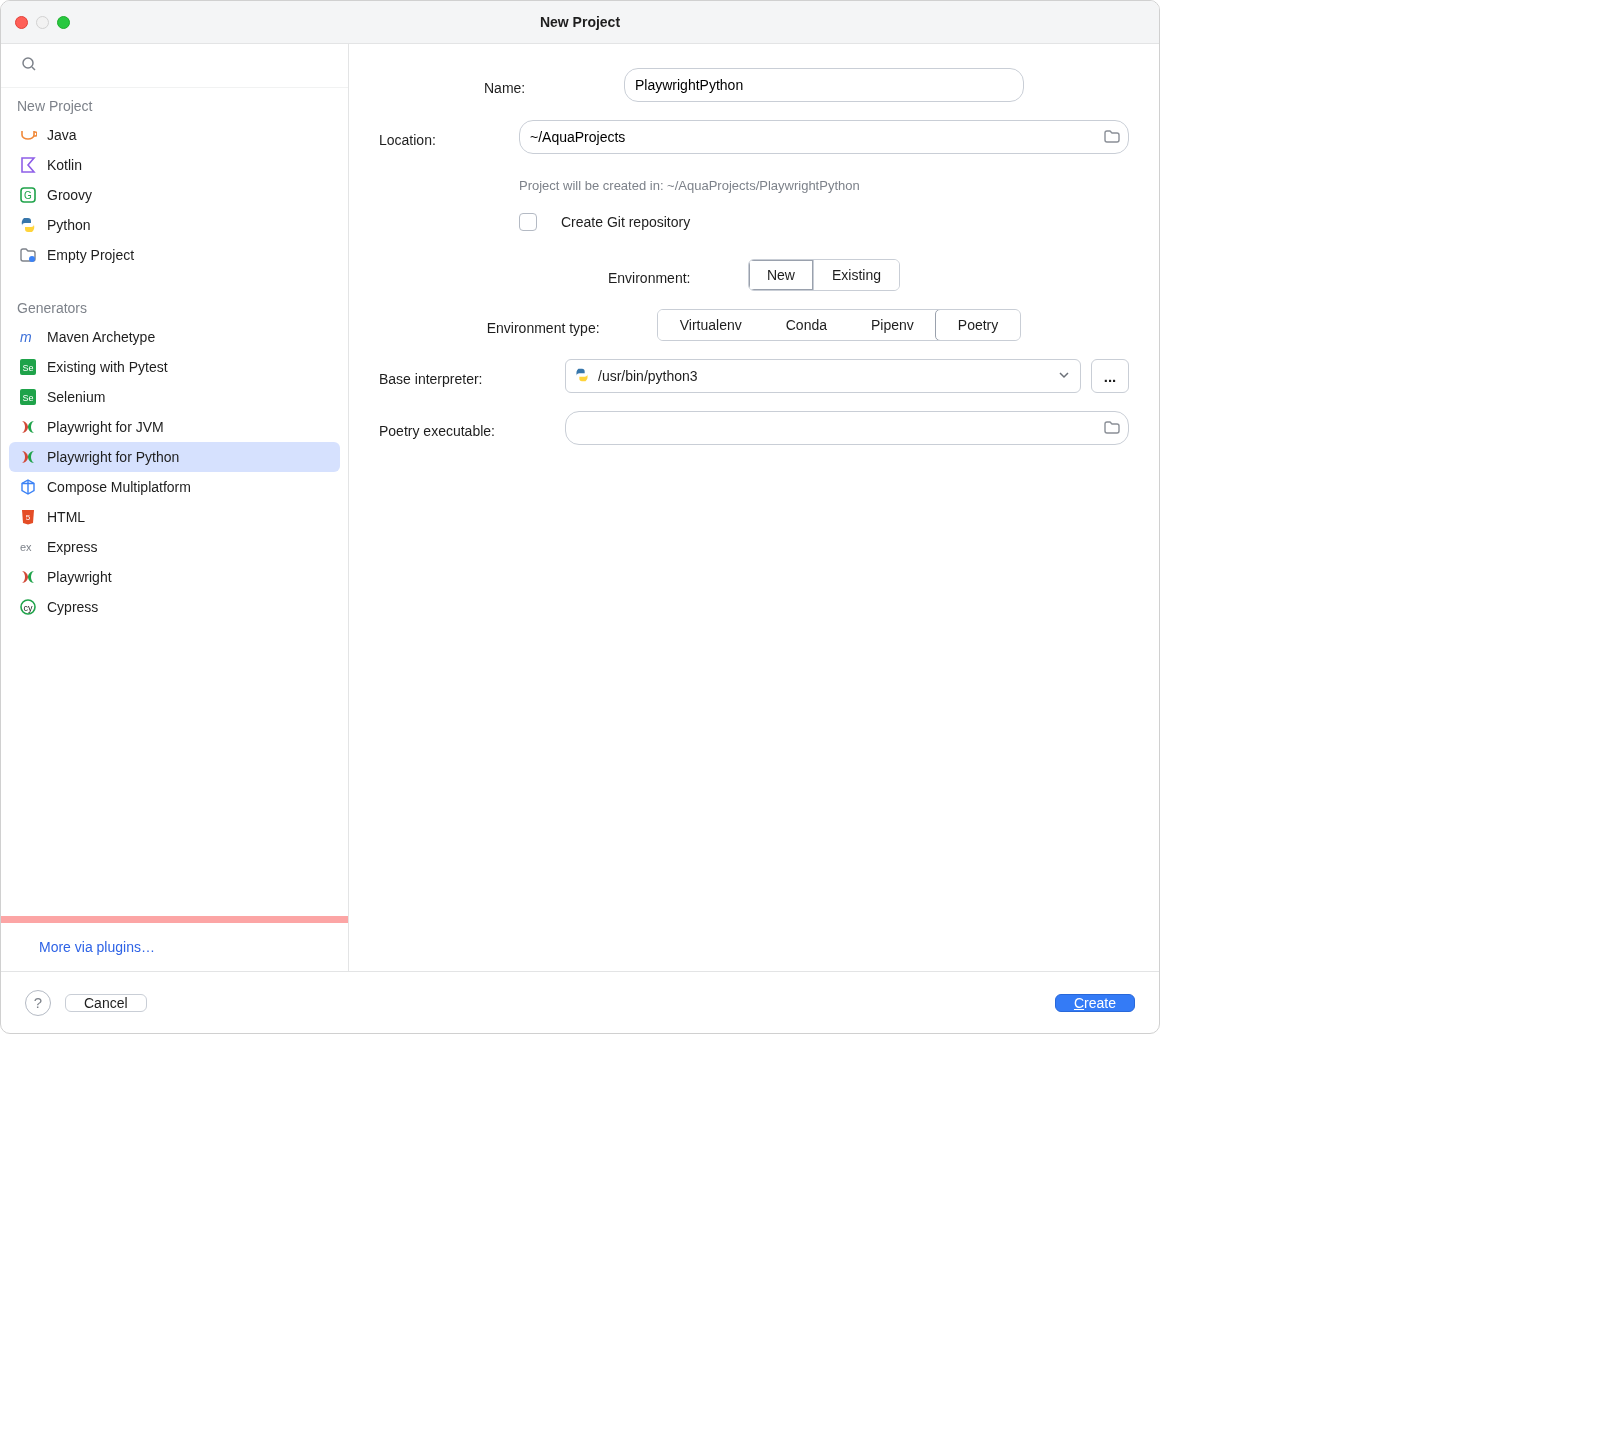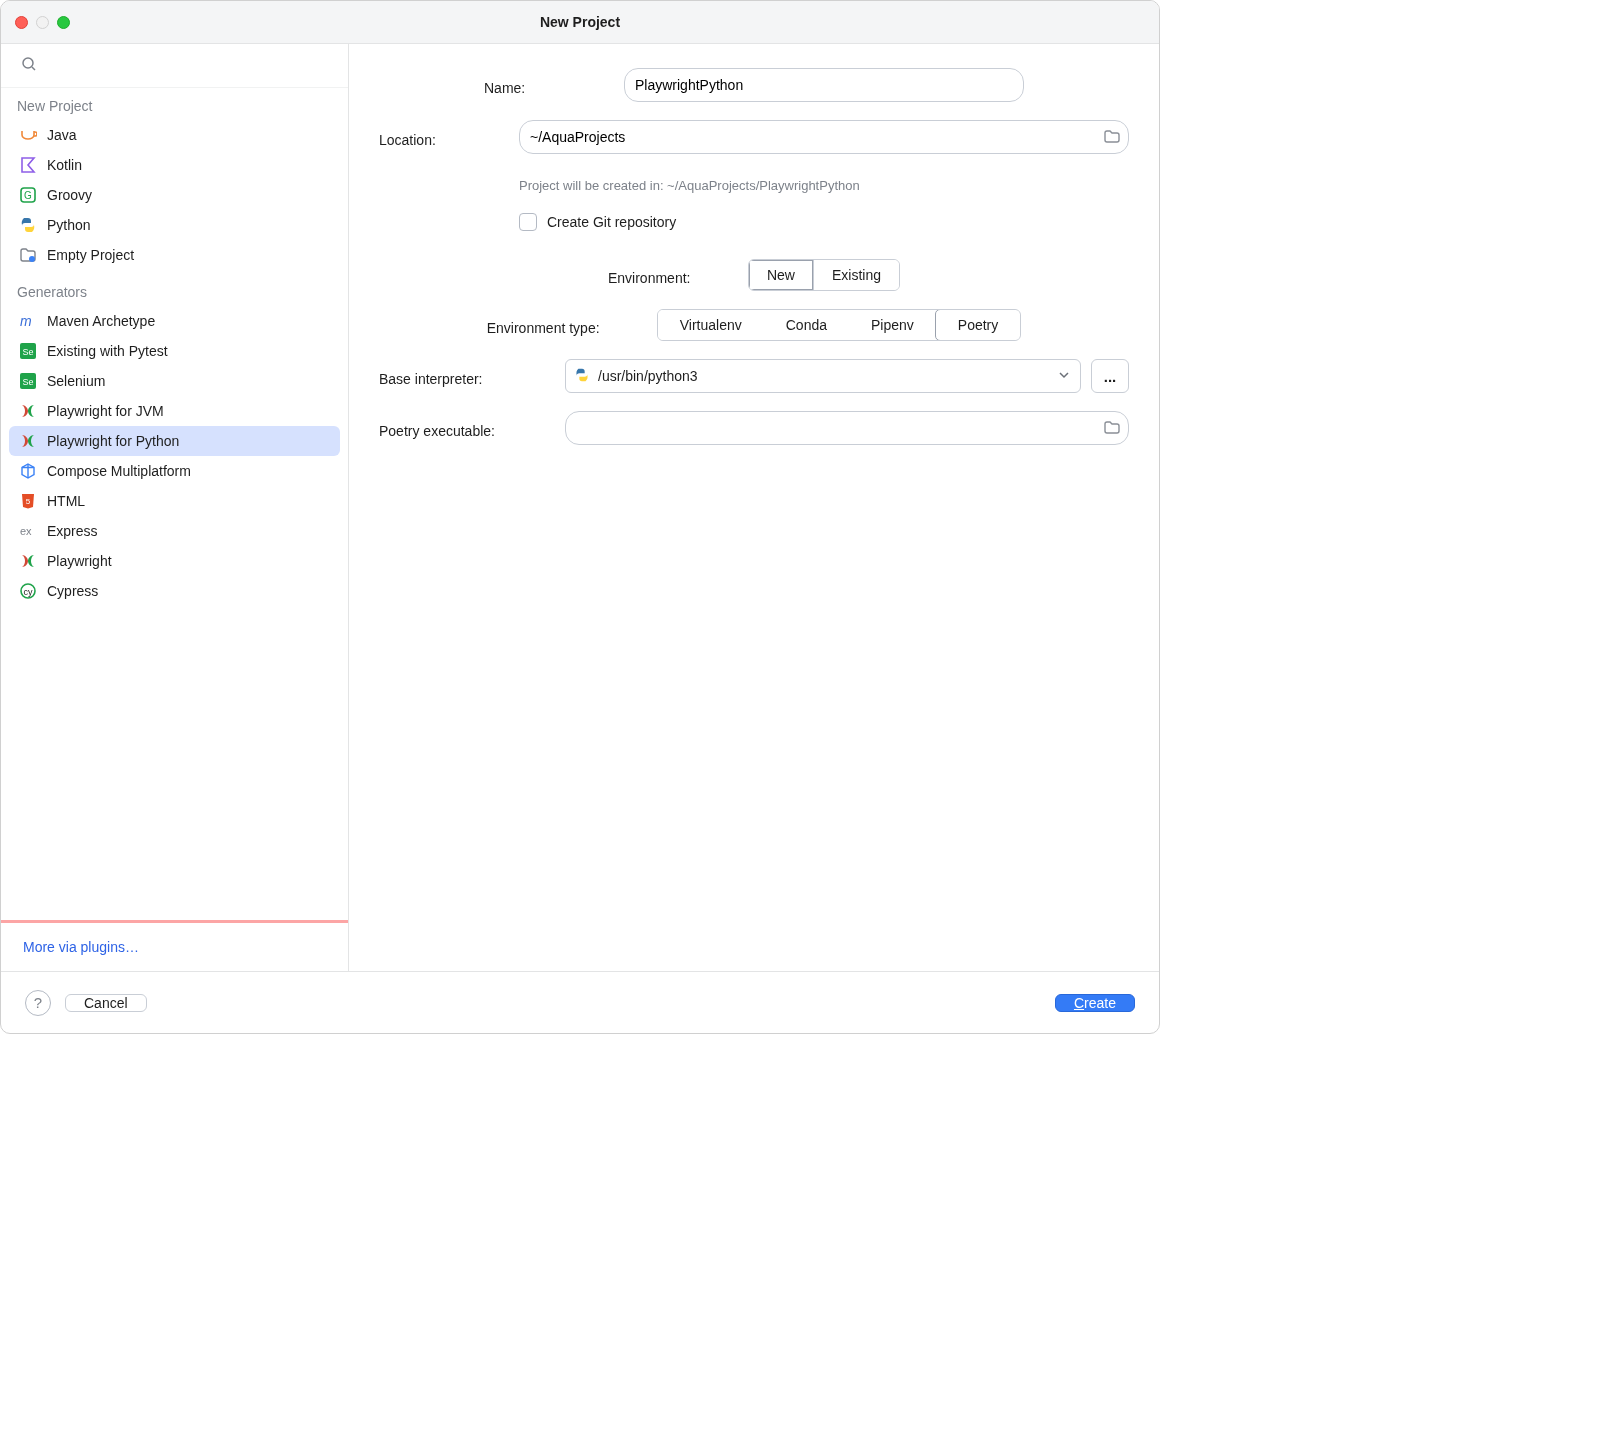--- a/index.html
+++ b/index.html
@@ -52,22 +52,22 @@
 }
 .sb-item {
   display: flex; align-items: center; gap: 10px;
   padding: 6px 10px; border-radius: 6px; cursor: pointer;
   font-size: 14px; color: #1e1e1e;
 }
 .sb-item .ic { width: 18px; height: 18px; display: flex; align-items: center; justify-content: center; }
 .sb-item.selected { background: #d6e1fe; }
 .sb-item .ic svg { width: 18px; height: 18px; }
 .sidebar-footer {
-  border-top: 3px solid #fca5a5;
-  padding: 16px 22px;
+  border-top: 7px solid #fca5a5;
+  padding: 16px 38px;
 }
 .sidebar-footer a { color: #2e63e6; font-size: 14px; text-decoration: none; }
 .content {
   flex: 1; padding: 24px 30px; font-size: 14px; color: #1e1e1e;
 }
 .row { display: flex; align-items: center; margin-bottom: 18px; justify-content: center; }
 .row-top { display: flex; align-items: center; margin-bottom: 24px; }
 .lbl { width: 140px; flex-shrink: 0; font-size: 14px; color: #1e1e1e; padding-top: 6px; }
 .input {
   border: 1px solid #c9ced6; border-radius: 14px; height: 34px;
@@ -76,21 +76,21 @@
 .name-input { width: 400px; }
 .loc-wrapper { flex: 1; display: flex; align-items: center; position: relative; }
 .loc-input { flex: 1; padding-right: 36px; }
 .folder-btn {
   position: absolute; right: 8px; top: 50%; transform: translateY(-50%);
   display: flex; align-items: center; justify-content: center;
   cursor: pointer;
 }
 .folder-btn svg { width: 18px; height: 18px; }
 .hint { color: #7d828a; font-size: 13px; margin-left: 140px; margin-bottom: 20px; }
-.cb-row { margin-left: 140px; display: flex; align-items: center; gap: 10px; margin-bottom: 28px; }
+.cb-row { margin-left: 140px; display: flex; align-items: center; gap: 24px; margin-bottom: 28px; }
 .cb {
   width: 18px; height: 18px; border: 1.5px solid #b4bac4; border-radius: 4px;
   background: #fff; cursor: pointer;
 }
 .seg { display: inline-flex; border: 1px solid #c9ced6; border-radius: 6px; overflow: hidden; }
 .seg-btn {
   padding: 7px 18px; font-size: 14px; cursor: pointer; background: #fff; border: none;
   color: #1e1e1e;
 }
 .seg-btn.active { box-shadow: inset 0 0 0 1px #9aa1ad; }
@@ -199,21 +199,21 @@
       <div class="sb-item">
         <span class="ic">
             <svg viewBox="0 0 18 18">
               <path fill="none" stroke="#7d828a" stroke-width="1.4" d="M2 5a2 2 0 0 1 2-2h3l2 2h5a2 2 0 0 1 2 2v6a2 2 0 0 1-2 2H4a2 2 0 0 1-2-2z"></path>
               <circle cx="13" cy="13" r="3" fill="#3b82f6"></circle>
             </svg>
           </span>
         <span>Empty Project</span>
       </div>
 
-      <div class="group-label" style="margin-top:10px">Generators</div>
+      <div class="group-label" style="margin-top:26px">Generators</div>
 
       <div class="sb-item">
         <span class="ic">
             <svg viewBox="0 0 18 18">
               <text x="1" y="14" font-size="14" font-style="italic" fill="#3b6fd9">m</text>
             </svg>
           </span>
         <span>Maven Archetype</span>
       </div>
       <div class="sb-item">

